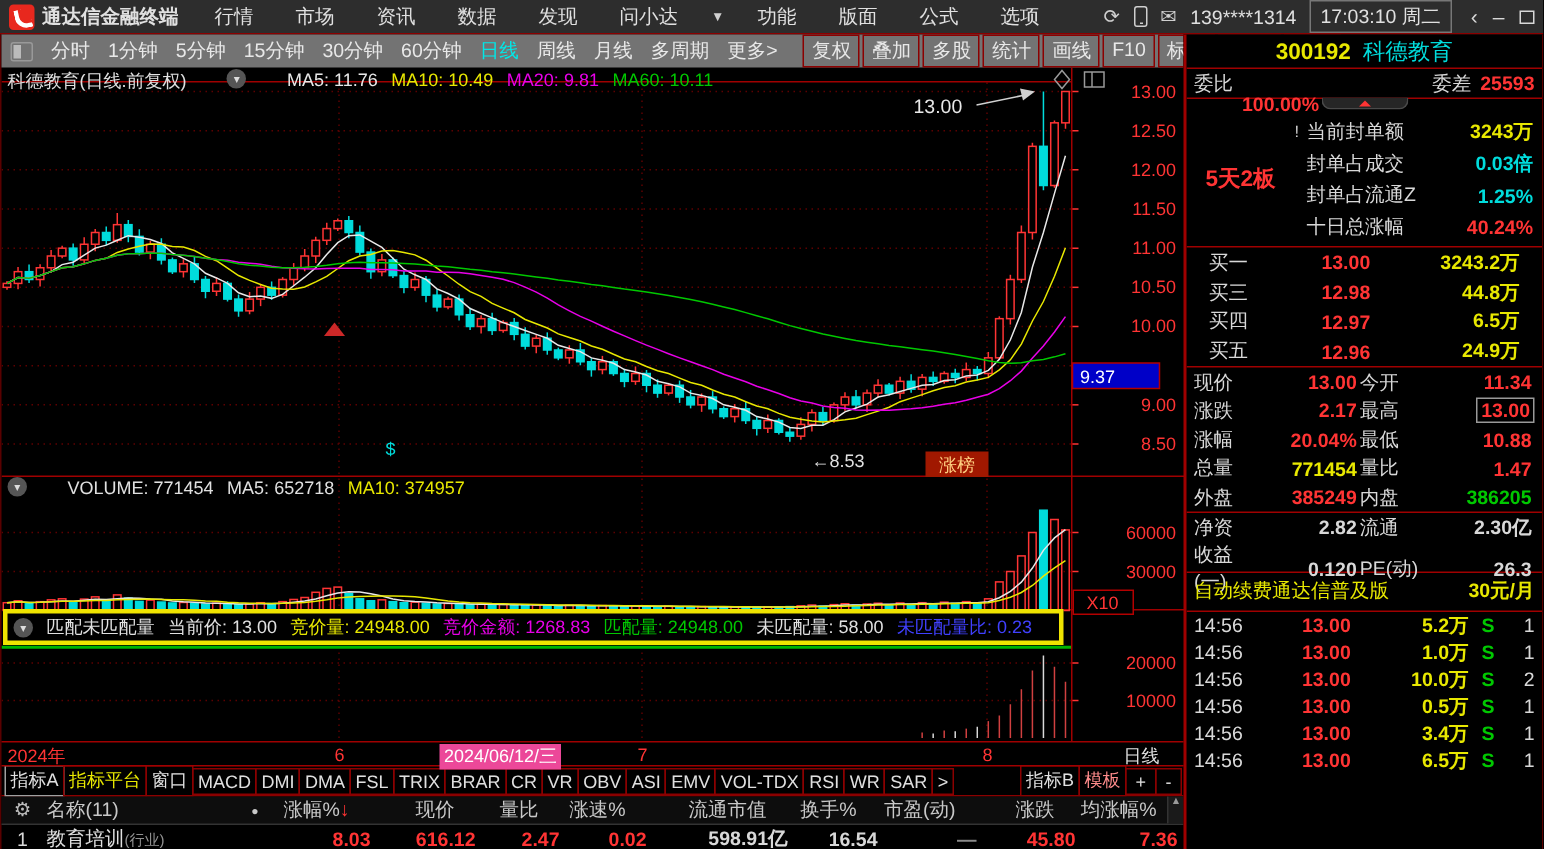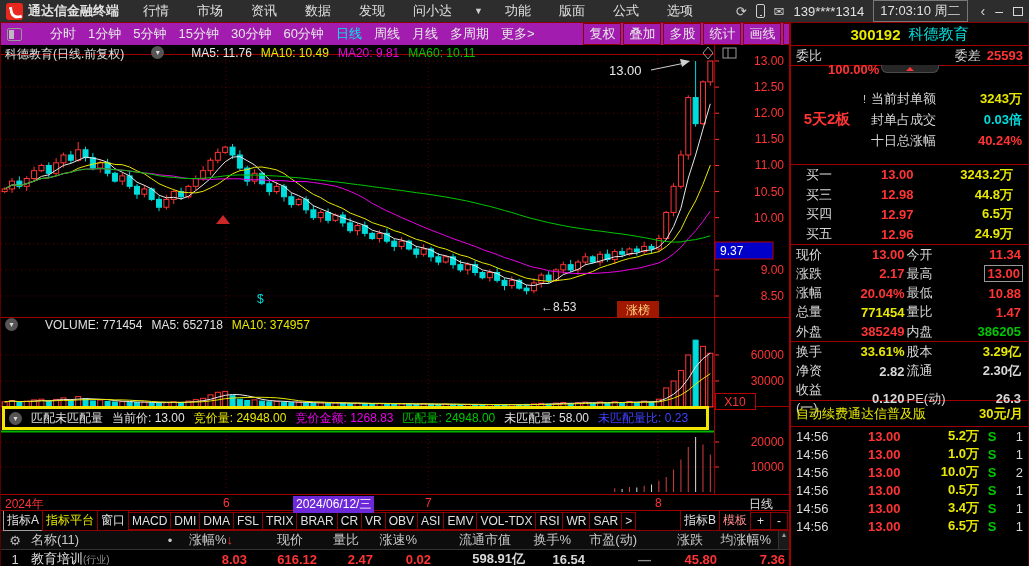--- a/index.html
+++ b/index.html
@@ -20,21 +20,21 @@
   .phone-ico{width:9px;height:14px;border:1px solid #cfcfcf;border-radius:2px;position:relative;}
   .phone-ico:after{content:"";position:absolute;bottom:1px;left:3px;width:2px;height:1px;background:#cfcfcf;}
   .clockbox{border:1px solid #777;padding:1px 6px;white-space:nowrap;}
   .winctl{display:flex;align-items:center;gap:10px;margin-left:4px;}
   .wc{color:#d8d8d8;font-size:14px;line-height:1;}
   .wc-max{width:10px;height:9px;border:1px solid #d8d8d8;}
   
   .main{display:flex;height:543px;}
   .left-col{width:789px;flex:none;display:flex;flex-direction:column;border-left:1px solid #5a0000;}
   
-  .toolbar2{height:23px;background:#a21caf;display:flex;align-items:center;padding:0 4px;gap:16px;}
+  .toolbar2{height:23px;background:#737373;display:flex;align-items:center;padding:0 4px;gap:0;}
   .t2-ico{width:15px;height:13px;border:1px solid #999;border-radius:2px;margin:0 6px 0 2px;position:relative;flex:none;}
   .t2-ico:after{content:"";position:absolute;left:1px;top:1px;bottom:1px;width:5px;background:#bbb;}
   .period{padding:0 6px;white-space:nowrap;color:#e8e8e8;}
   .period.active{color:#00e8e8;}
   .t2-sep{width:1px;height:16px;background:#8b0000;margin:0 5px;}
   .tbtn{border:1px solid #8b0000;padding:1px 5px;margin:0 1px;color:#e8e8e8;white-space:nowrap;}
   
   .chart-region{position:relative;height:449px;flex:none;}
   #chart-svg{position:absolute;left:0;top:0;font-family:"Liberation Sans","DejaVu Sans",sans-serif;}
   .hud{position:absolute;display:flex;gap:27px;font-size:12px;white-space:nowrap;}
@@ -42,21 +42,21 @@
   .vol-title-row{left:4px;top:273px;}
   .circ-ico{width:13px;height:13px;border-radius:50%;background:#555;color:#ddd;font-size:8px;
             display:inline-flex;align-items:center;justify-content:center;flex:none;}
   .match-row{position:absolute;left:1px;top:361px;width:707px;height:24px;border:3px solid #f0e400;
              background:#000;display:flex;align-items:center;gap:9px;padding:0 4px;font-size:12px;white-space:nowrap;overflow:hidden;}
   .kv{white-space:nowrap;}
   
   .date-axis{position:relative;height:17px;border-top:1px solid #a00000;border-bottom:1px solid #a00000;
              font-size:12px;flex:none;}
   .date-item{position:absolute;top:1px;color:#ff3434;}
-  .date-item.hl{background:#6d28d9;color:#fff;padding:0 3px;}
+  .date-item.hl{background:#ec4899;color:#fff;padding:0 3px;}
   .date-item.white{color:#e0e0e0;}
   
   .tabbar{height:20px;display:flex;align-items:center;padding:0 2px;border-bottom:1px solid #8b0000;flex:none;}
   .tabs-left,.tabs-right{display:flex;align-items:center;height:18px;}
   .tabs-right{margin-left:auto;}
   .tab{border:1px solid #8b0000;margin-right:-1px;padding:1px 3px;font-size:12px;color:#e0e0e0;white-space:nowrap;}
   .tab.tab-first{border-color:#a0a0a0;}
   .tab.tab-sq{padding:1px 6px;}
   
   .tbl-header{height:19px;display:flex;align-items:center;background:#0d0d0d;color:#c8c8c8;flex:none;
@@ -694,20 +694,25 @@
               <span class="lab">当前封单额</span>
               <span class="val" style="color: rgb(232, 232, 0);">3243万</span>
             </span>
             <span class="block-row">
               <span class="pre"></span>
               <span class="lab">封单占成交</span>
               <span class="val" style="color: rgb(0, 220, 220);">0.03倍</span>
             </span>
             <span class="block-row">
               <span class="pre"></span>
+              <span class="lab">封单占流通Z</span>
+              <span class="val" style="color: rgb(0, 220, 220);">1.25%</span>
+            </span>
+            <span class="block-row">
+              <span class="pre"></span>
               <span class="lab">十日总涨幅</span>
               <span class="val" style="color: rgb(255, 52, 52);">40.24%</span>
             </span>
           </span>
       </div>
       <div class="buys">
           <div class="buy-row">
             <span class="lab">买一</span>
             <span class="price">13.00</span>
             <span class="amt">3243.2万</span>
@@ -754,26 +759,20 @@
             <span class="val" style="color: rgb(255, 52, 52);">1.47</span>
           </div>
           <div class="q-row">
             <span class="lab">外盘</span>
             <span class="val" style="color: rgb(255, 52, 52);">385249</span>
             <span class="lab">内盘</span>
             <span class="val" style="color: rgb(0, 200, 0);">386205</span>
           </div>
         </div>
       <div class="fins">
-          <div class="q-row fin-row">
-            <span class="lab">换手</span>
-            <span class="val" style="color: rgb(232, 232, 0);">33.61%</span>
-            <span class="lab">股本</span>
-            <span class="val" style="color: rgb(232, 232, 0);">3.29亿</span>
-          </div>
           <div class="q-row fin-row">
             <span class="lab">净资</span>
             <span class="val" style="color: rgb(216, 216, 216);">2.82</span>
             <span class="lab">流通</span>
             <span class="val" style="color: rgb(216, 216, 216);">2.30亿</span>
           </div>
           <div class="q-row fin-row">
             <span class="lab">收益(一)</span>
             <span class="val" style="color: rgb(216, 216, 216);">0.120</span>
             <span class="lab">PE(动)</span>

